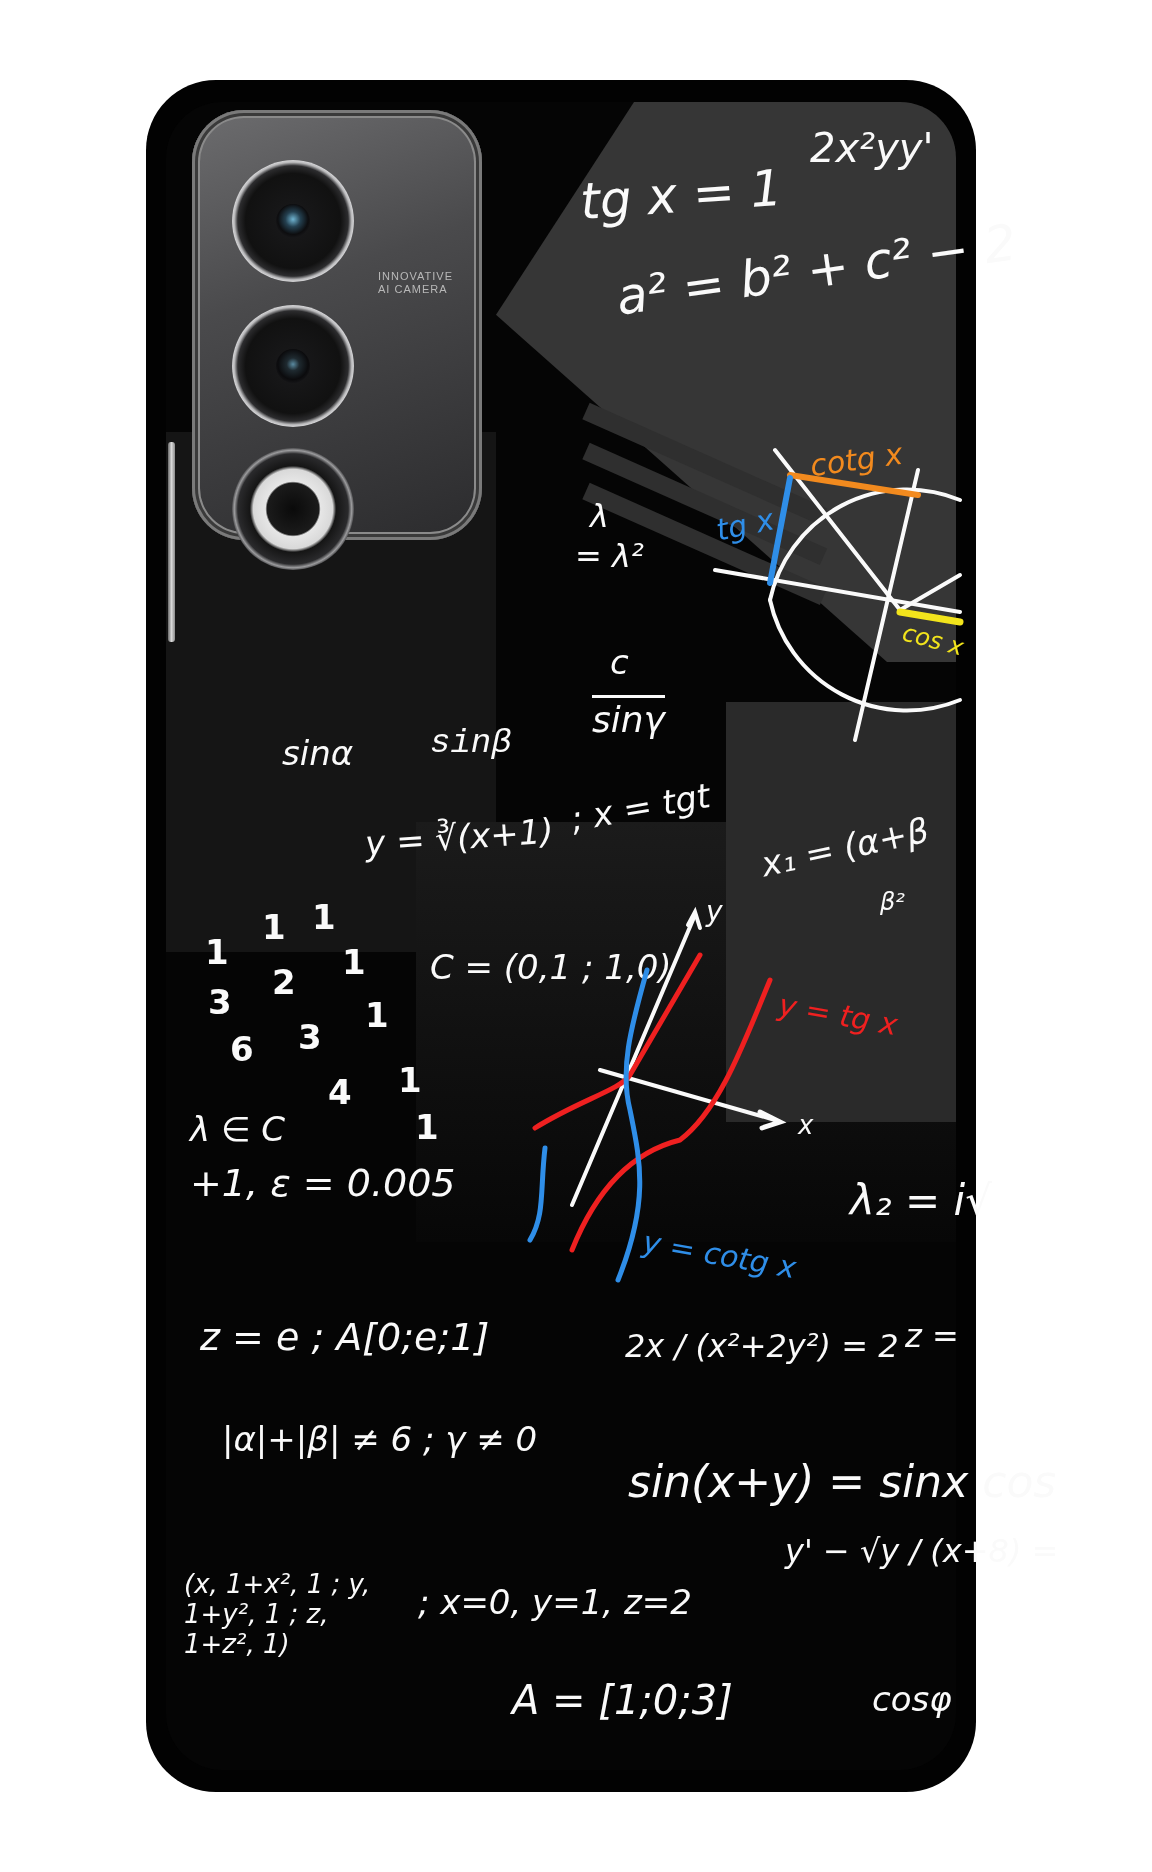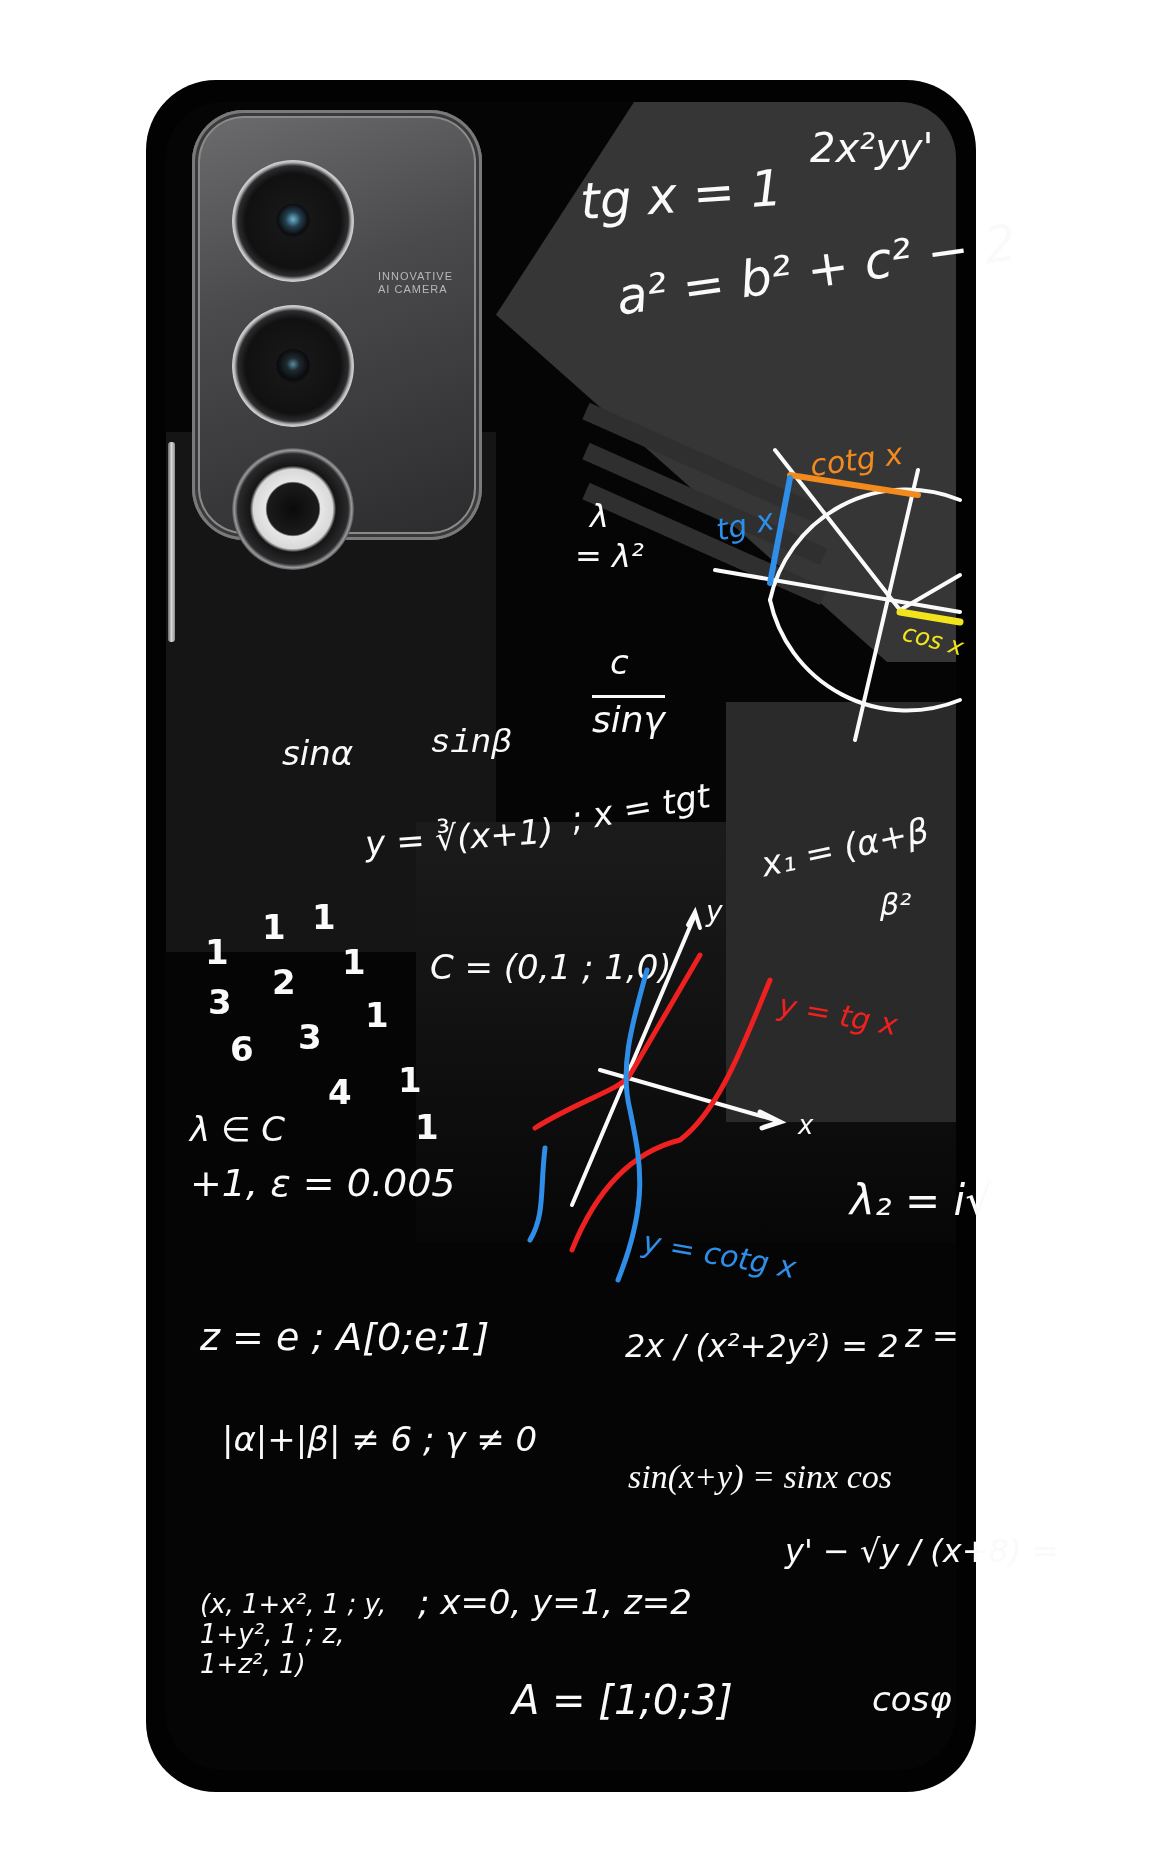--- a/index.html
+++ b/index.html
@@ -81,32 +81,32 @@
 <div class="formula" style="left:615px;top:245px;font-size:50px;transform:rotate(-8deg);">a² = b² + c² − 2</div>
 <div class="formula" style="left:590px;top:500px;font-size:32px;">λ</div>
 <div class="formula" style="left:575px;top:540px;font-size:32px;">= λ²</div>
 <div class="formula" style="left:610px;top:645px;font-size:34px;">c</div>
 <div class="formula" style="left:592px;top:695px;font-size:36px;border-top:3px solid #fafafa;padding-top:4px;">sinγ</div>
 <div class="formula" style="left:282px;top:736px;font-size:34px;">sinα</div>
 <div class="formula" style="left:430px;top:726px;font-size:34px;font-family:Liberation Mono, monospace;">sinβ</div>
 <div class="formula" style="left:365px;top:820px;font-size:34px;transform:rotate(-4deg);">y = ∛(x+1)</div>
 <div class="formula" style="left:570px;top:790px;font-size:34px;transform:rotate(-10deg);">; x = tgt</div>
 <div class="formula" style="left:760px;top:830px;font-size:34px;transform:rotate(-12deg);">x₁ = (α+β</div>
-<div class="formula" style="left:880px;top:890px;font-size:30px;">β²</div>
+<div class="formula" style="left:880px;top:890px;font-size:24px;">β²</div>
 <div class="formula" style="left:430px;top:950px;font-size:34px;text-align:center;">C = (0,1 ; 1,0)</div>
 <div class="formula" style="left:190px;top:1112px;font-size:34px;">λ ∈ C</div>
 <div class="formula" style="left:190px;top:1164px;font-size:38px;">+1, ε = 0.005</div>
 <div class="formula" style="left:850px;top:1180px;font-size:42px;">λ₂ = i√</div>
 <div class="formula" style="left:200px;top:1318px;font-size:38px;">z = e ; A[0;e;1]</div>
 <div class="formula" style="left:625px;top:1330px;font-size:32px;">2x / (x²+2y²) = 2</div>
 <div class="formula" style="left:905px;top:1320px;font-size:32px;">z =</div>
 <div class="formula" style="left:222px;top:1422px;font-size:34px;">|α|+|β| ≠ 6 ; γ ≠ 0</div>
-<div class="formula" style="left:628px;top:1460px;font-size:34px;font-family:Liberation Serif, serif;">sin(x+y) = sinx cos</div>
+<div class="formula" style="left:628px;top:1460px;font-size:44px;">sin(x+y) = sinx cos</div>
 <div class="formula" style="left:785px;top:1535px;font-size:32px;">y' − √y / (x+8) =</div>
-<div class="formula" style="left:200px;top:1570px;font-size:26px;white-space:normal;width:220px;line-height:1.15;margin-top:20px;">(x, 1+x², 1 ; y, 1+y², 1 ; z, 1+z², 1)</div>
+<div class="formula" style="left:184px;top:1570px;font-size:26px;white-space:normal;width:220px;line-height:1.15;">(x, 1+x², 1 ; y, 1+y², 1 ; z, 1+z², 1)</div>
 <div class="formula" style="left:418px;top:1585px;font-size:34px;">; x=0, y=1, z=2</div>
 <div class="formula" style="left:512px;top:1680px;font-size:40px;">A = [1;0;3]</div>
 <div class="formula" style="left:872px;top:1682px;font-size:34px;">cosφ</div>
 
 <div class="formula orange" style="left:810px;top:445px;font-size:30px;transform:rotate(-8deg);">cotg x</div>
 <div class="formula blue" style="left:716px;top:510px;font-size:30px;transform:rotate(-12deg);">tg x</div>
 <div class="formula yellow" style="left:902px;top:628px;font-size:24px;transform:rotate(15deg);">cos x</div>
 <div class="formula red" style="left:778px;top:1000px;font-size:30px;transform:rotate(10deg);">y = tg x</div>
 <div class="formula blue" style="left:642px;top:1240px;font-size:30px;transform:rotate(10deg);">y = cotg x</div>
 <div class="formula" style="left:798px;top:1112px;font-size:26px;">x</div>

